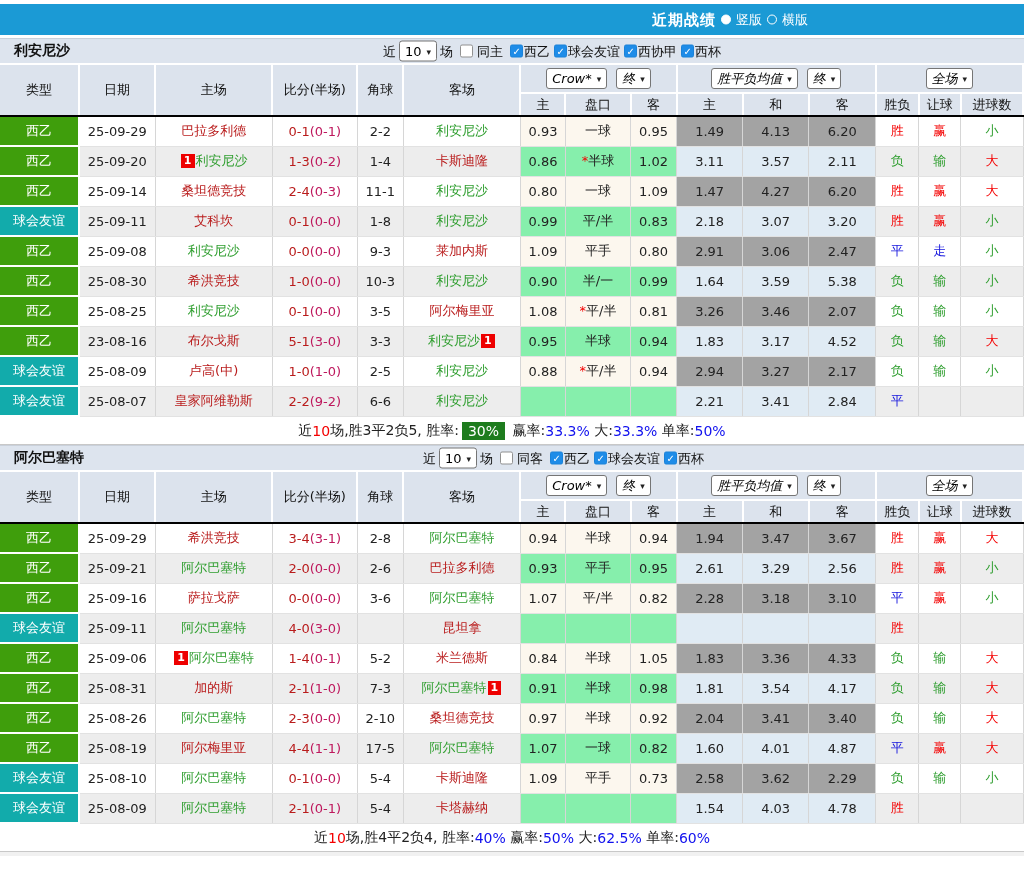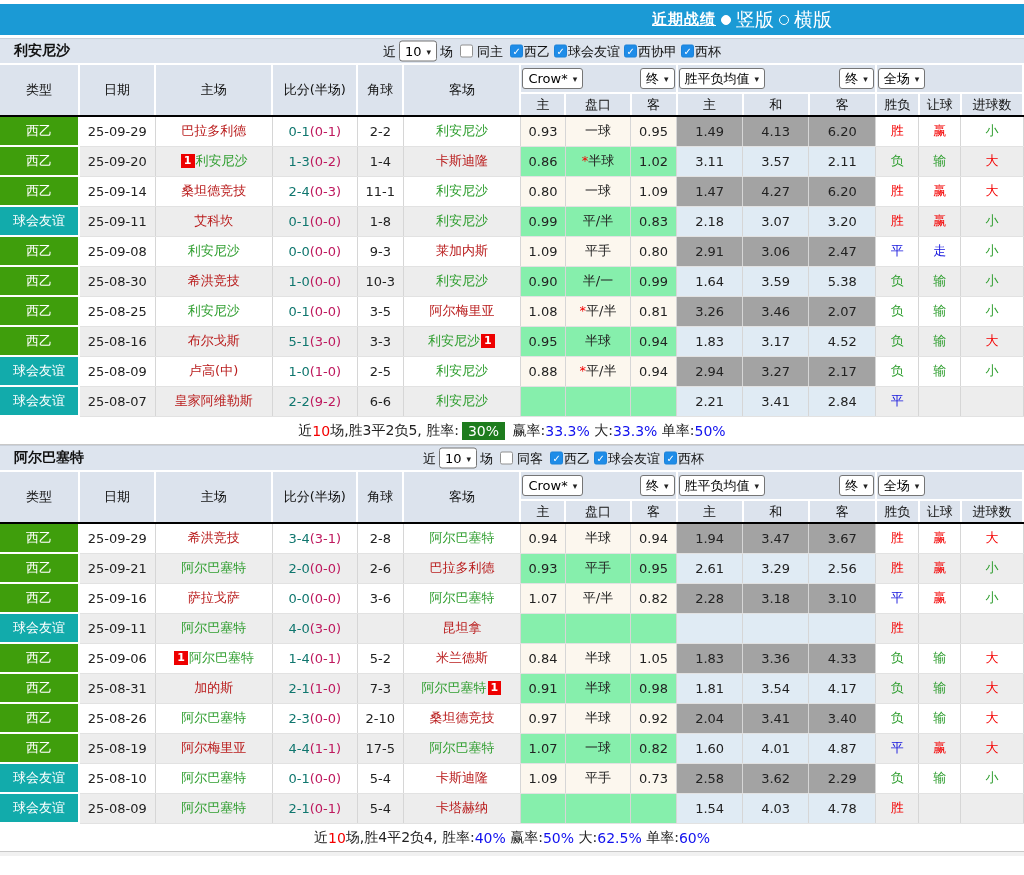--- a/index.html
+++ b/index.html
@@ -6,24 +6,24 @@
   html,body { margin:0; padding:0; }
   body {
     width:1024px; height:875px; background:#fff;
     font-family:"DejaVu Sans","Liberation Sans",sans-serif;
     font-size:13px; color:#222; overflow:hidden;
   }
   
   .topbar { position:relative; margin-top:4px; height:31px; background:#1b9ad5; }
   .topbar-inner { position:absolute; left:652px; top:50%; transform:translateY(-50%);
     display:flex; align-items:center; gap:5px; color:#fff; white-space:nowrap; }
-  .title { font-weight:bold; font-size:15px; letter-spacing:1px;text-decoration:underline; }
+  .title { font-weight:bold; font-size:15px; letter-spacing:1px; }
   .radio { width:10px; height:10px; border:1px solid #fff; border-radius:50%; display:inline-block; background:transparent; }
   .radio.checked { background:#fff; }
-  .rlabel { font-size:19px; }
+  .rlabel { font-size:13px; }
   
   .sec-header { position:relative; height:25px; background:#dde4ee;
     border-top:1px solid #c9d0da; display:flex; align-items:center; }
   .sec1 { margin-top:3px; }
   .team-name { font-weight:bold; font-size:14px; color:#111; padding-left:14px; }
   .filters { position:absolute; top:50%; transform:translateY(-50%);
     display:flex; align-items:center; gap:3px; white-space:nowrap; color:#111; }
   .f1 { left:383px; } .f2 { left:423px; }
   .sel { display:inline-flex; align-items:center; gap:5px; background:#fff;
     border:1px solid #757575; border-radius:3px; padding:0 5px; height:21px; color:#000; cursor:default; }
@@ -32,32 +32,32 @@
     background:#fff; border:1px solid #919191; font-size:10px; line-height:13px; color:#fff; margin:0 1px 0 4px; }
   .cb.checked { background:#1e8ce8; border-color:#1b82d8; }
   .leagues { display:inline-flex; align-items:center; }
   
   table { border-collapse:collapse; table-layout:fixed; width:1024px; }
   thead th { background:#dce3ed; font-weight:normal; font-size:13px; color:#111;
     border-right:2px solid #fff; border-bottom:2px solid #000000; border-top:2px solid #fff; }
   thead tr.hr1 th { height:29px; }
   thead tr.hr2 th { height:23px; }
   th.grp-cell { border-bottom:1px solid #e6eaf1; }
-  .grp-flex { display:flex; align-items:center; justify-content:space-between; gap:9px; }
+  .grp-flex { display:flex; align-items:center; justify-content:center; gap:9px;font-style:italic; }
   tbody td { text-align:center; height:30px; background:#fff; overflow:hidden; white-space:nowrap;
     border-right:1px solid #d6d6d6; border-bottom:1px solid #e2e2e2; font-size:13px; }
   tr.alt td { background:#ededed; }
   td.c-cream { background:#fcf7ee; }  tr.alt td.c-cream { background:#86efac; }
   td.c-blue  { background:#a3a3a3; }  tr.alt td.c-blue  { background:#e0ebf4; }
   td.ctype { color:#fff; border-bottom:2px solid #fff; border-right:2px solid #fff; }
   td.ctype.t-green { background:#3f9e0c; }
   td.ctype.t-teal  { background:#12abab; }
   .tname { color:#b91c1c; cursor:pointer; }
   .tname.self { color:#2f9e2f; }
-  .main { color:#0f766e; }
+  .main { color:#b91c1c; }
   .half { color:#be185d; }
   .star { color:#f40000; }
   .badge1 { display:inline-block; background:#ee0000; color:#fff; font-size:11px; font-weight:bold;
     line-height:14px; padding:0 3px; margin:0 1px; vertical-align:1px; }
   .r { color:#f40000; } .g { color:#2f9e2f; } .b { color:#1414dd; }
   
   .summary { height:28px; display:flex; align-items:center; justify-content:center;
     font-size:14px; background:#fff; border-bottom:1px solid #c8c8c8; white-space:pre; }
   .t-red { color:#f40000; } .t-blue { color:#1111ee; }
   .badge-green { background:#1e7c1e; color:#fff; padding:1px 6px; margin:0 3px; }
@@ -286,21 +286,21 @@
         <td class="c-cream">0.81</td>
         <td class="c-blue">3.26</td>
         <td class="c-blue">3.46</td>
         <td class="c-blue">2.07</td>
         <td class="cres"><span class="g">负</span></td>
         <td class="cres"><span class="g">输</span></td>
         <td class="cres"><span class="g">小</span></td>
       </tr>
       <tr class="alt">
         <td class="ctype t-green">西乙</td>
-        <td class="cdate">25-08-16</td>
+        <td class="cdate">23-08-16</td>
         <td class="cteam"><span class="tname">布尔戈斯</span></td>
         <td class="cscore"><span class="main">5-1</span><span class="half">(3-0)</span></td>
         <td class="ccorner">3-3</td>
         <td class="cteam"><span class="tname self">利安尼沙</span><span class="badge1">1</span></td>
         <td class="c-cream">0.95</td>
         <td class="c-cream">半球</td>
         <td class="c-cream">0.94</td>
         <td class="c-blue">1.83</td>
         <td class="c-blue">3.17</td>
         <td class="c-blue">4.52</td>

